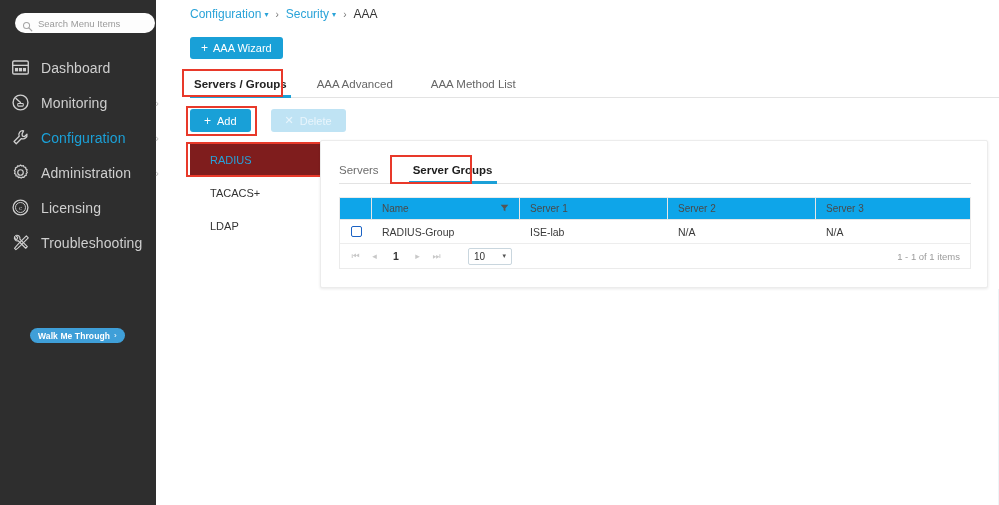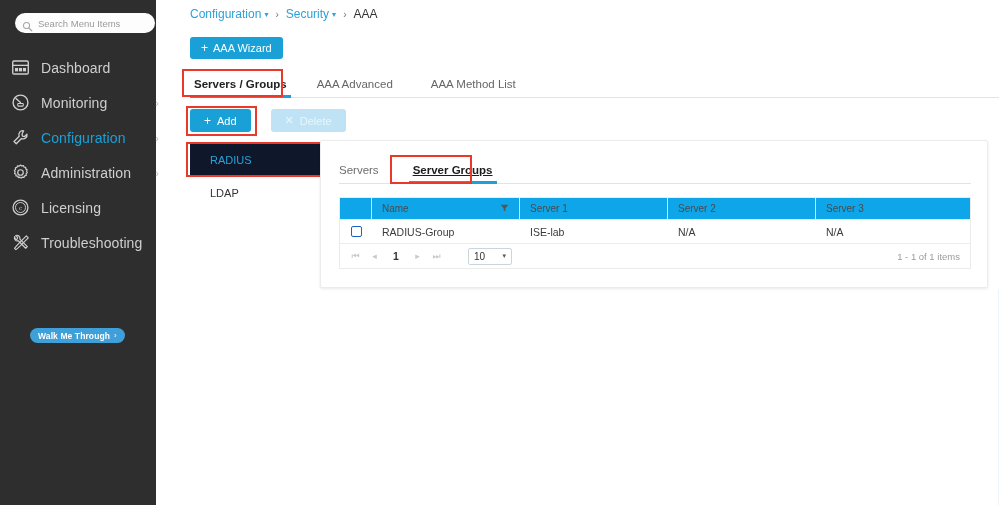--- a/index.html
+++ b/index.html
@@ -149,21 +149,21 @@
     padding: 0 14px; display:flex; align-items:center; cursor: default;
   }
   .btn-del .x { font-size: 11px; margin-right: 6px; }
 
   
   .proto-list { position: absolute; left: 17px; top: 143px; width: 140px; }
   .proto {
     height: 33px; display:flex; align-items:center;
     padding-left: 20px; font-size: 11px; color: #333; cursor:pointer;
   }
-  .proto.active { background: #0f172a; color: #27a3da; }
+  .proto.active { background: #7f1d1d; color: #27a3da; }
 
   
   .card {
     position: absolute; left: 147px; top: 140px;
     width: 668px; height: 148px;
     background: #fff;
     border: 1px solid #ececec;
     box-shadow: 0 1px 3px rgba(0,0,0,.09);
     border-radius: 2px;
   }
@@ -172,21 +172,21 @@
     width: 632px; height: 23px;
     display: flex;
     border-bottom: 1px solid #e3e3e3;
   }
   .itab {
     font-size: 11.5px; color: #6d6d6d;
     margin-right: 34px;
     position: relative; line-height: 19px;
     white-space: nowrap; cursor: pointer;
   }
-  .itab.active { color: #1d1d1d; font-weight: bold; text-decoration: underline; }
+  .itab.active { color: #1d1d1d; font-weight: bold; }
   .itab.active::after {
     content:""; position:absolute; left:-4px; right:-4px; bottom:-1px;
     height: 3px; background:#1ba0d7;
   }
 
   .grid {
     position: absolute; left: 18px; top: 56px;
     width: 632px;
     border: 1px solid #ebebeb;
     border-bottom: none;
@@ -395,20 +395,23 @@
       <button class="btn-del" disabled="">
         <span class="x">✕</span>
         <span>Delete</span>
       </button>
     </div>
     <div class="hl-box" style="left:13px; top:106px; width:71px; height:30px;"></div>
 
     <div class="proto-list">
       <div class="proto active">
         <span>RADIUS</span>
+      </div>
+      <div class="proto">
+        <span>TACACS+</span>
       </div>
       <div class="proto">
         <span>LDAP</span>
       </div>
     </div>
     <div class="hl-box" style="left:13px; top:142px; width:136px; height:35px;"></div>
 
     <div class="card">
 
       <div class="inner-tabs">

